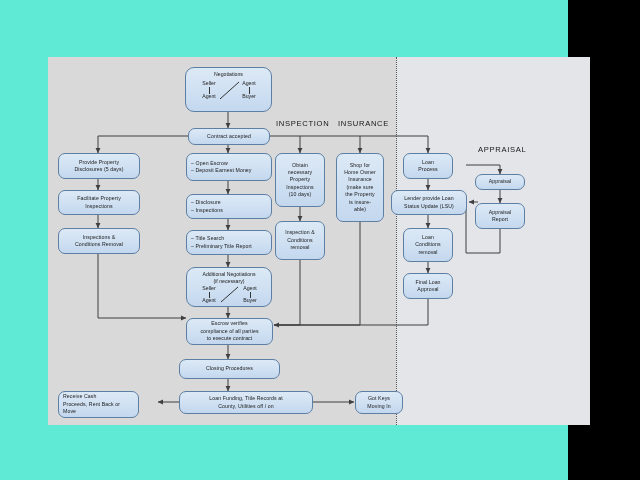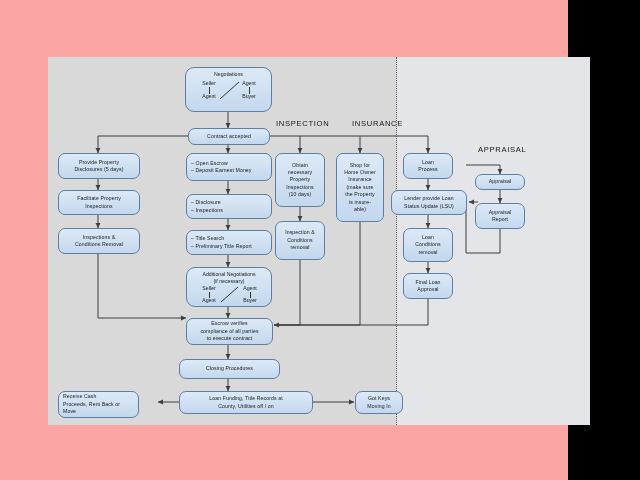--- a/index.html
+++ b/index.html
@@ -2,21 +2,21 @@
 <html><head>
 <meta charset="utf-8">
 <style>
   html, body {
     margin: 0; padding: 0;
     background: #000;
     width: 640px; height: 480px;
     overflow: hidden;
     font-family: "Liberation Sans", sans-serif;
   }
-  #stage { position: relative; width: 568px; height: 480px; background: #fca5a5; }
+  #stage { position: relative; width: 568px; height: 480px; background: #5eead4; }
 
   #canvas {
     position: absolute;
     left: 48px; top: 57px;
     width: 542px; height: 368px;
     background: #d9d9d9;
   }
   #right-panel {
     position: absolute;
     left: 348px; top: 0px;
@@ -129,21 +129,21 @@
 
         <path d="M180,288 L180,302" marker-end="url(#ar)"></path>
         <path d="M180,322 L180,334" marker-end="url(#ar)"></path>
 
         <path d="M133,345 L110,345" marker-end="url(#ar)"></path>
         <path d="M265,345 L306,345" marker-end="url(#ar)"></path>
       </g>
     </svg>
 
     <div class="section-label" style="left:228px; top:62px;">INSPECTION</div>
-    <div class="section-label" style="left:304px; top:62px;">INSURANCE</div>
+    <div class="section-label" style="left:290px; top:62px;">INSURANCE</div>
     <div class="section-label" style="left:430px; top:88px;">APPRAISAL</div>
 
     <div class="neg-box" style="left:137px; top:10px; width:87px; height:45px;">
       <div class="neg-title">Negotiations</div>
       <div class="neg-grid">
         <div class="neg-cell" style="left:10px; top:2px; width:26px;">Seller</div>
         <div class="neg-pipe" style="left:23px; top:9px; height:7px;"></div>
         <div class="neg-cell" style="left:10px; top:15px; width:26px;">Agent</div>
         <div class="neg-cell" style="left:50px; top:2px; width:26px;">Agent</div>
         <div class="neg-pipe" style="left:63px; top:9px; height:7px;"></div>

